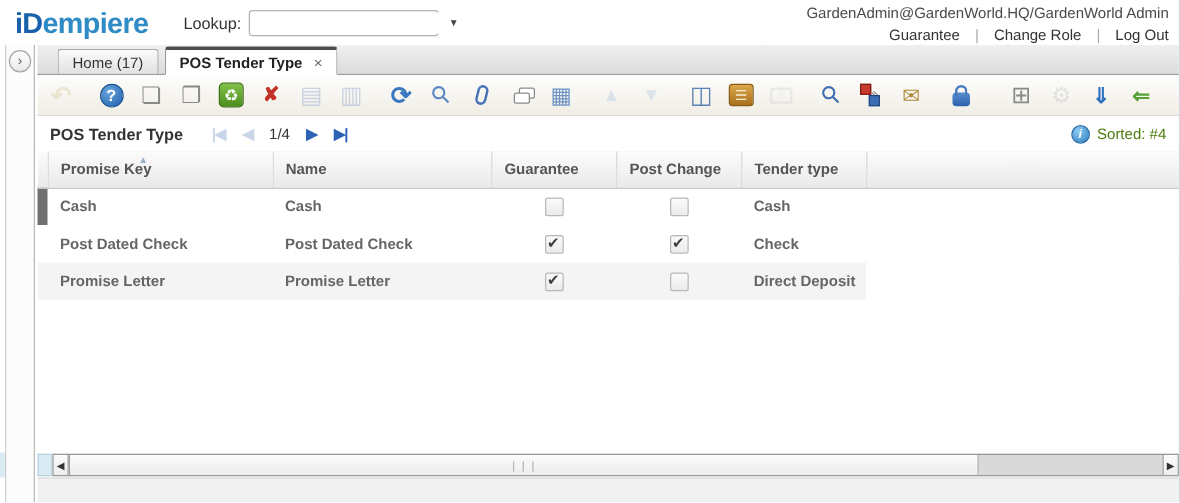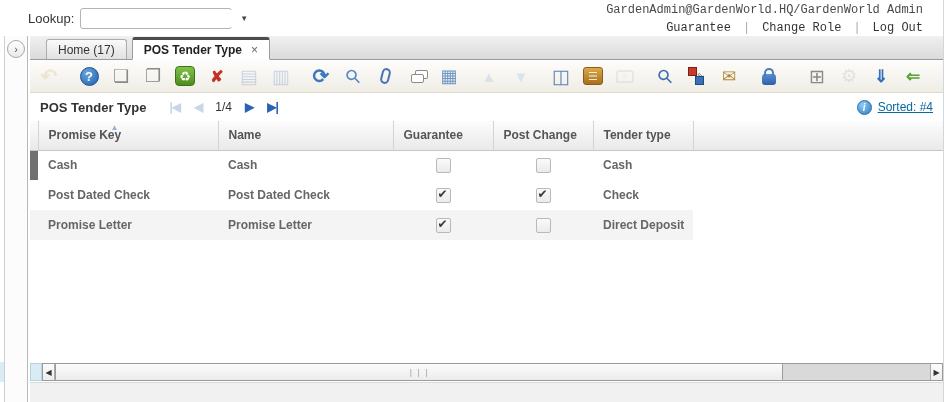--- a/index.html
+++ b/index.html
@@ -8,21 +8,21 @@
   .app { position:relative; width:944px; height:402px; background:#fff; border-right:1px solid #cdd9de; }
 
   
   .header { position:absolute; top:0; left:0; right:0; height:36px; background:#fff; display:flex; align-items:center; }
   .logo { margin-left:12px; font-size:23px; font-weight:bold; letter-spacing:-0.5px; cursor:default; }
   .lookup-label { margin-left:28px; font-size:13px; color:#333; }
   .lookup-box { margin-left:6px; width:152px; height:21px; border:1px solid #b3b3b3; border-radius:3px; background:#fff; display:flex; align-items:center; }
   .lookup-box input { flex:1; border:none; outline:none; height:17px; margin-left:4px; font-size:12px; font-family:"Liberation Sans",sans-serif; }
   .lookup-arrow { width:16px; font-size:8px; color:#444; text-align:center; cursor:pointer; }
   .menu-btn { margin-left:14px; padding:3px 14px 4px; font-size:13px; font-weight:bold; color:#222; background:linear-gradient(#fefefe,#e7e7e7); border:1px solid #a6a6a6; border-radius:4px; cursor:pointer; }
-  .userblock { position:absolute; right:20px; top:3px; text-align:left;font-family:Liberation Mono, monospace; }
+  .userblock { position:absolute; right:8px; top:3px; text-align:left; }
   .userinfo { font-size:12px; color:#4a4a4a; }
   .userlinks { margin-top:4px; font-size:12px; color:#333; display:flex; justify-content:flex-end; align-items:center; }
   .userlinks a { color:#333; text-decoration:none; cursor:pointer; }
   .usep { color:#aaa; margin:0 12px; }
 
   
   .west { position:absolute; top:36px; left:0; width:30px; bottom:0; background:#fff; }
   .west-inner { position:absolute; left:4px; top:0; bottom:0; width:24px; background:#fcfcfc; border-left:1px solid #d0d0d0; border-right:1px solid #b9b9b9; }
   .west-btn { margin:4px auto 0; width:18px; height:18px; border:1px solid #a9a9a9; border-radius:50%; background:linear-gradient(#ffffff,#e9e9e9); color:#555; font-size:11px; line-height:16px; text-align:center; cursor:pointer; }
   .west-corner { position:absolute; left:0; bottom:20px; width:4px; height:20px; background:#d9ecf4; }
@@ -55,21 +55,21 @@
   .wfshape::after { content:""; position:absolute; bottom:0; right:2px; width:7px; height:7px; background:#3a6fb5; border:1px solid #234a80; }
   .wfarrow { position:absolute; top:3px; right:1px; font-size:10px; color:#555; }
 
   
   .navrow { height:28px; background:#fff; display:flex; align-items:center; padding:0 10px; }
   .navtitle { font-size:13px; font-weight:bold; color:#333; margin-right:16px; }
   .pgbtn { font-size:12px; font-weight:bold; margin:0 7px; cursor:pointer; letter-spacing:-1px; }
   .pgnum { font-size:12px; color:#333; margin:0 6px; }
   .sorted { margin-left:auto; display:flex; align-items:center; }
   .info-ic { width:15px; height:15px; border-radius:50%; background:radial-gradient(circle at 35% 30%, #8ecbf2, #2e7fc4); border:1px solid #2a6ca8; color:#fff; font-size:10px; font-weight:bold; font-style:italic; text-align:center; line-height:14px; margin-right:6px; cursor:pointer; }
-  .sorted-label { font-size:12px; color:#0369a1;text-decoration:underline; }
+  .sorted-label { font-size:12px; color:#4d7c0f; }
 
   
   table.grid { width:100%; border-collapse:collapse; table-layout:fixed; }
   .grid th { height:29px; background:linear-gradient(#fcfcfc,#e9e9e9); border-bottom:1px solid #c6c6c6; border-right:1px solid #d4d4d4; font-size:12px; font-weight:bold; color:#555; text-align:left; padding-left:10px; position:relative; cursor:pointer; }
   .grid th.nob { border-right:none; cursor:default; }
   .grid td { height:30px; font-size:12px; font-weight:bold; color:#666; padding-left:10px; }
   .grid td.ck { text-align:center; padding-left:0; }
   .grid tr.stripe td { background:#f4f4f4; }
   .grid td.filler, .grid tr.stripe td.filler { background:#fff; padding:0; }
   .grid td.selcol { padding:0; }
@@ -87,20 +87,21 @@
   .hs-arrow.r { border-left:1px solid #aaa; }
   .hs-thumb { flex-basis:81%; background:linear-gradient(#fbfbfb,#ececec); border:1px solid #9a9a9a; border-top:none; border-bottom:none; border-radius:1px; display:flex; align-items:center; justify-content:center; color:#9a9a9a; font-size:8px; letter-spacing:1px; cursor:grab; }
   .footer { position:absolute; left:0; right:0; bottom:0; height:20px; background:#f1f1f1; border-top:1px solid #dadada; }
 </style>
 </head>
 <body>
 
 <div class="app">
 
   <div class="header">
+    <div class="logo"><span style="color: rgb(26, 97, 171);">iD</span><span style="color: rgb(47, 139, 197);">empiere</span></div>
     <span class="lookup-label">Lookup:</span>
     <div class="lookup-box">
       <input value="" style="">
       <span class="lookup-arrow">▼</span>
     </div>
     <div class="userblock">
       <div class="userinfo">GardenAdmin@GardenWorld.HQ/GardenWorld Admin</div>
       <div class="userlinks">
         <a>Guarantee</a>
         <span class="usep">|</span>

